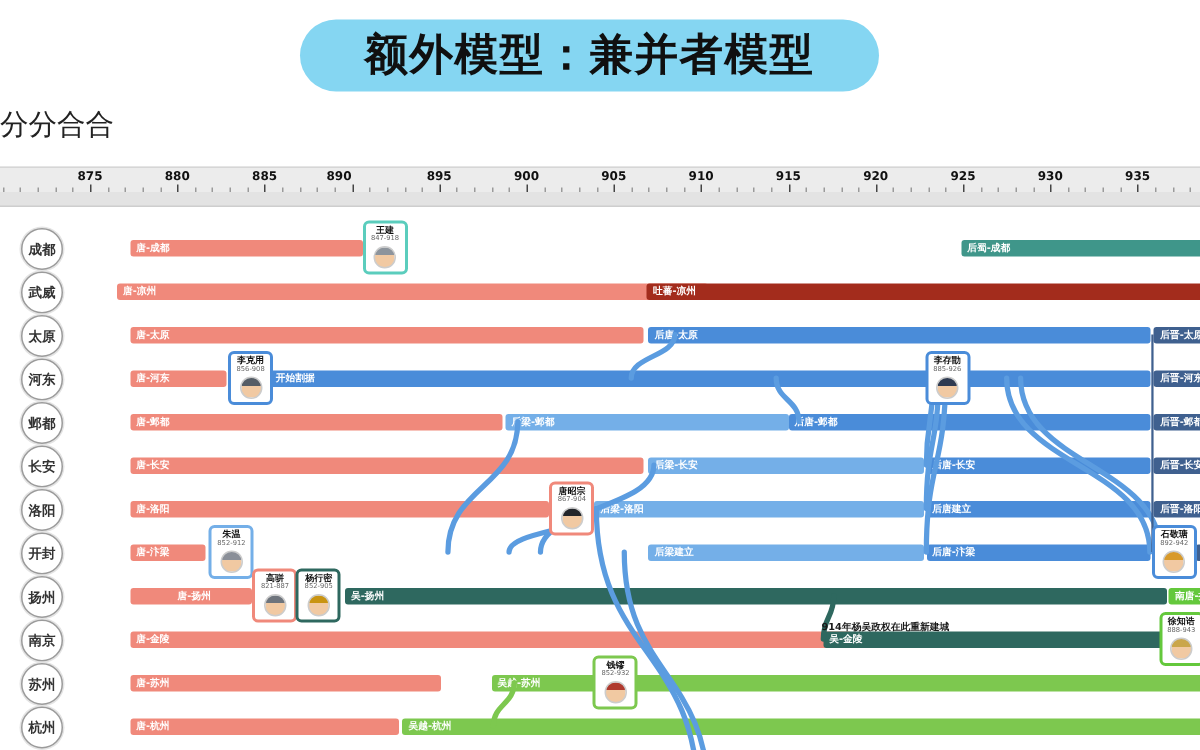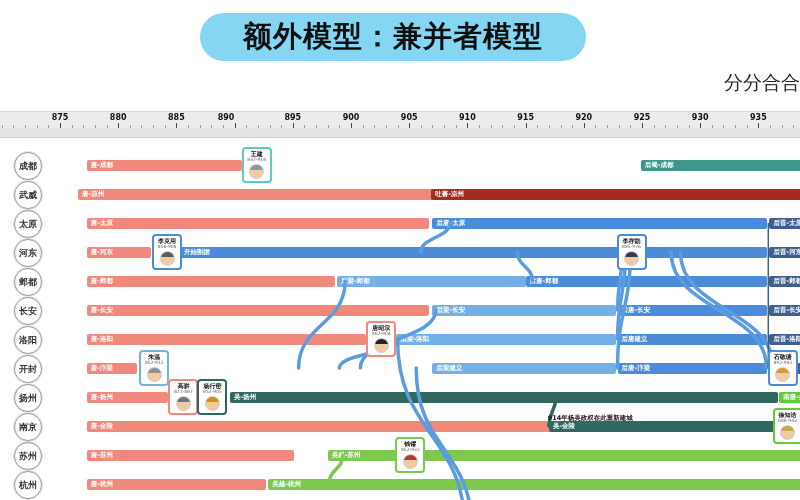--- a/index.html
+++ b/index.html
@@ -1,21 +1,21 @@
 <!DOCTYPE html>
 <html><head>
 <meta charset="utf-8">
 <style>
   html,body{margin:0;padding:0;background:#fff;width:800px;height:500px;overflow:hidden;
     font-family:"DejaVu Sans","Liberation Sans",sans-serif;}
   #canvas{position:relative;width:800px;height:500px;}
   
   .title-pill{position:absolute;left:200px;top:13px;width:386px;height:48px;border-radius:26px;
     display:flex;align-items:center;justify-content:center;font-size:29px;font-weight:600;color:#101010;letter-spacing:1px;}
-  .subtitle{position:absolute;left:0;top:70px;width:800px;text-align:right;font-size:19px;color:#222;font-weight:500;}
+  .subtitle{position:absolute;left:0;top:70px;width:800px;text-align:left;font-size:19px;color:#222;font-weight:500;}
   
   .ruler{position:absolute;left:0;top:111px;width:800px;height:16px;background:#ececec;
     border-top:1px solid #d6d6d6;border-bottom:1px solid #b3b3b3;}
   .ruler2{position:absolute;left:0;top:128px;width:800px;height:9px;background:#e3e3e3;border-bottom:1px solid #cecece;}
   .tick-label{position:absolute;top:1px;transform:translateX(-50%);font-size:8px;color:#111;font-weight:600;}
   .tick-major{position:absolute;bottom:0;width:1px;height:5px;background:#444;}
   .tick-minor{position:absolute;bottom:0;width:1px;height:3px;background:#9a9a9a;}
   
   .city{position:absolute;width:26px;height:26px;border-radius:50%;background:#fff;border:1px solid #9b9b9b;
     box-shadow:0 0 0 1px #e4e4e4;display:flex;align-items:center;justify-content:center;
@@ -217,21 +217,21 @@
       <span>唐-汴梁</span>
     </div>
     <div class="bar" style="left: 432.48px; width: 183.912px; top: 362.5px; background: rgb(116, 175, 232);">
       <span>后梁建立</span>
     </div>
     <div class="bar" style="left: 617.556px; width: 148.992px; top: 362.5px; background: rgb(74, 140, 217);">
       <span>后唐-汴梁</span>
     </div>
     <div class="bar" style="left: 796.812px; width: 8.148px; top: 362.5px; background: rgb(63, 96, 143);"></div>
     <div class="city" style="left: 14px; top: 384px;">扬州</div>
-    <div class="bar" style="left: 86.772px; width: 81.48px; top: 391.5px; background: rgb(240, 137, 123);">
+    <div class="bar" style="left: 86.772px; width: 81.48px; top: 391.5px; background: rgb(240, 137, 123); justify-content: center;">
       <span>唐-扬州</span>
     </div>
     <div class="bar" style="left: 229.944px; width: 548.244px; top: 391.5px; background: rgb(46, 104, 95);">
       <span>吴-扬州</span>
     </div>
     <div class="bar" style="left: 779.352px; width: 25.608px; top: 391.5px; background: rgb(100, 200, 60);">
       <span>南唐-扬州</span>
     </div>
     <div class="city" style="left: 14px; top: 413px;">南京</div>
     <div class="bar" style="left: 86.772px; width: 481px; top: 420.5px; background: rgb(240, 137, 123);">

